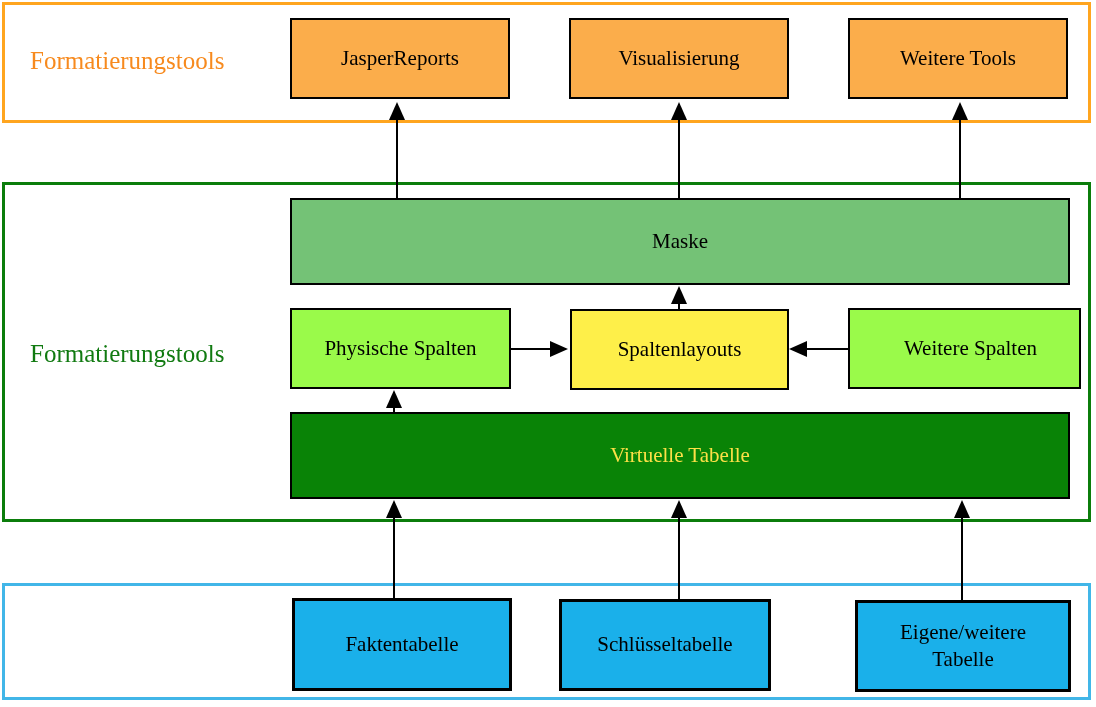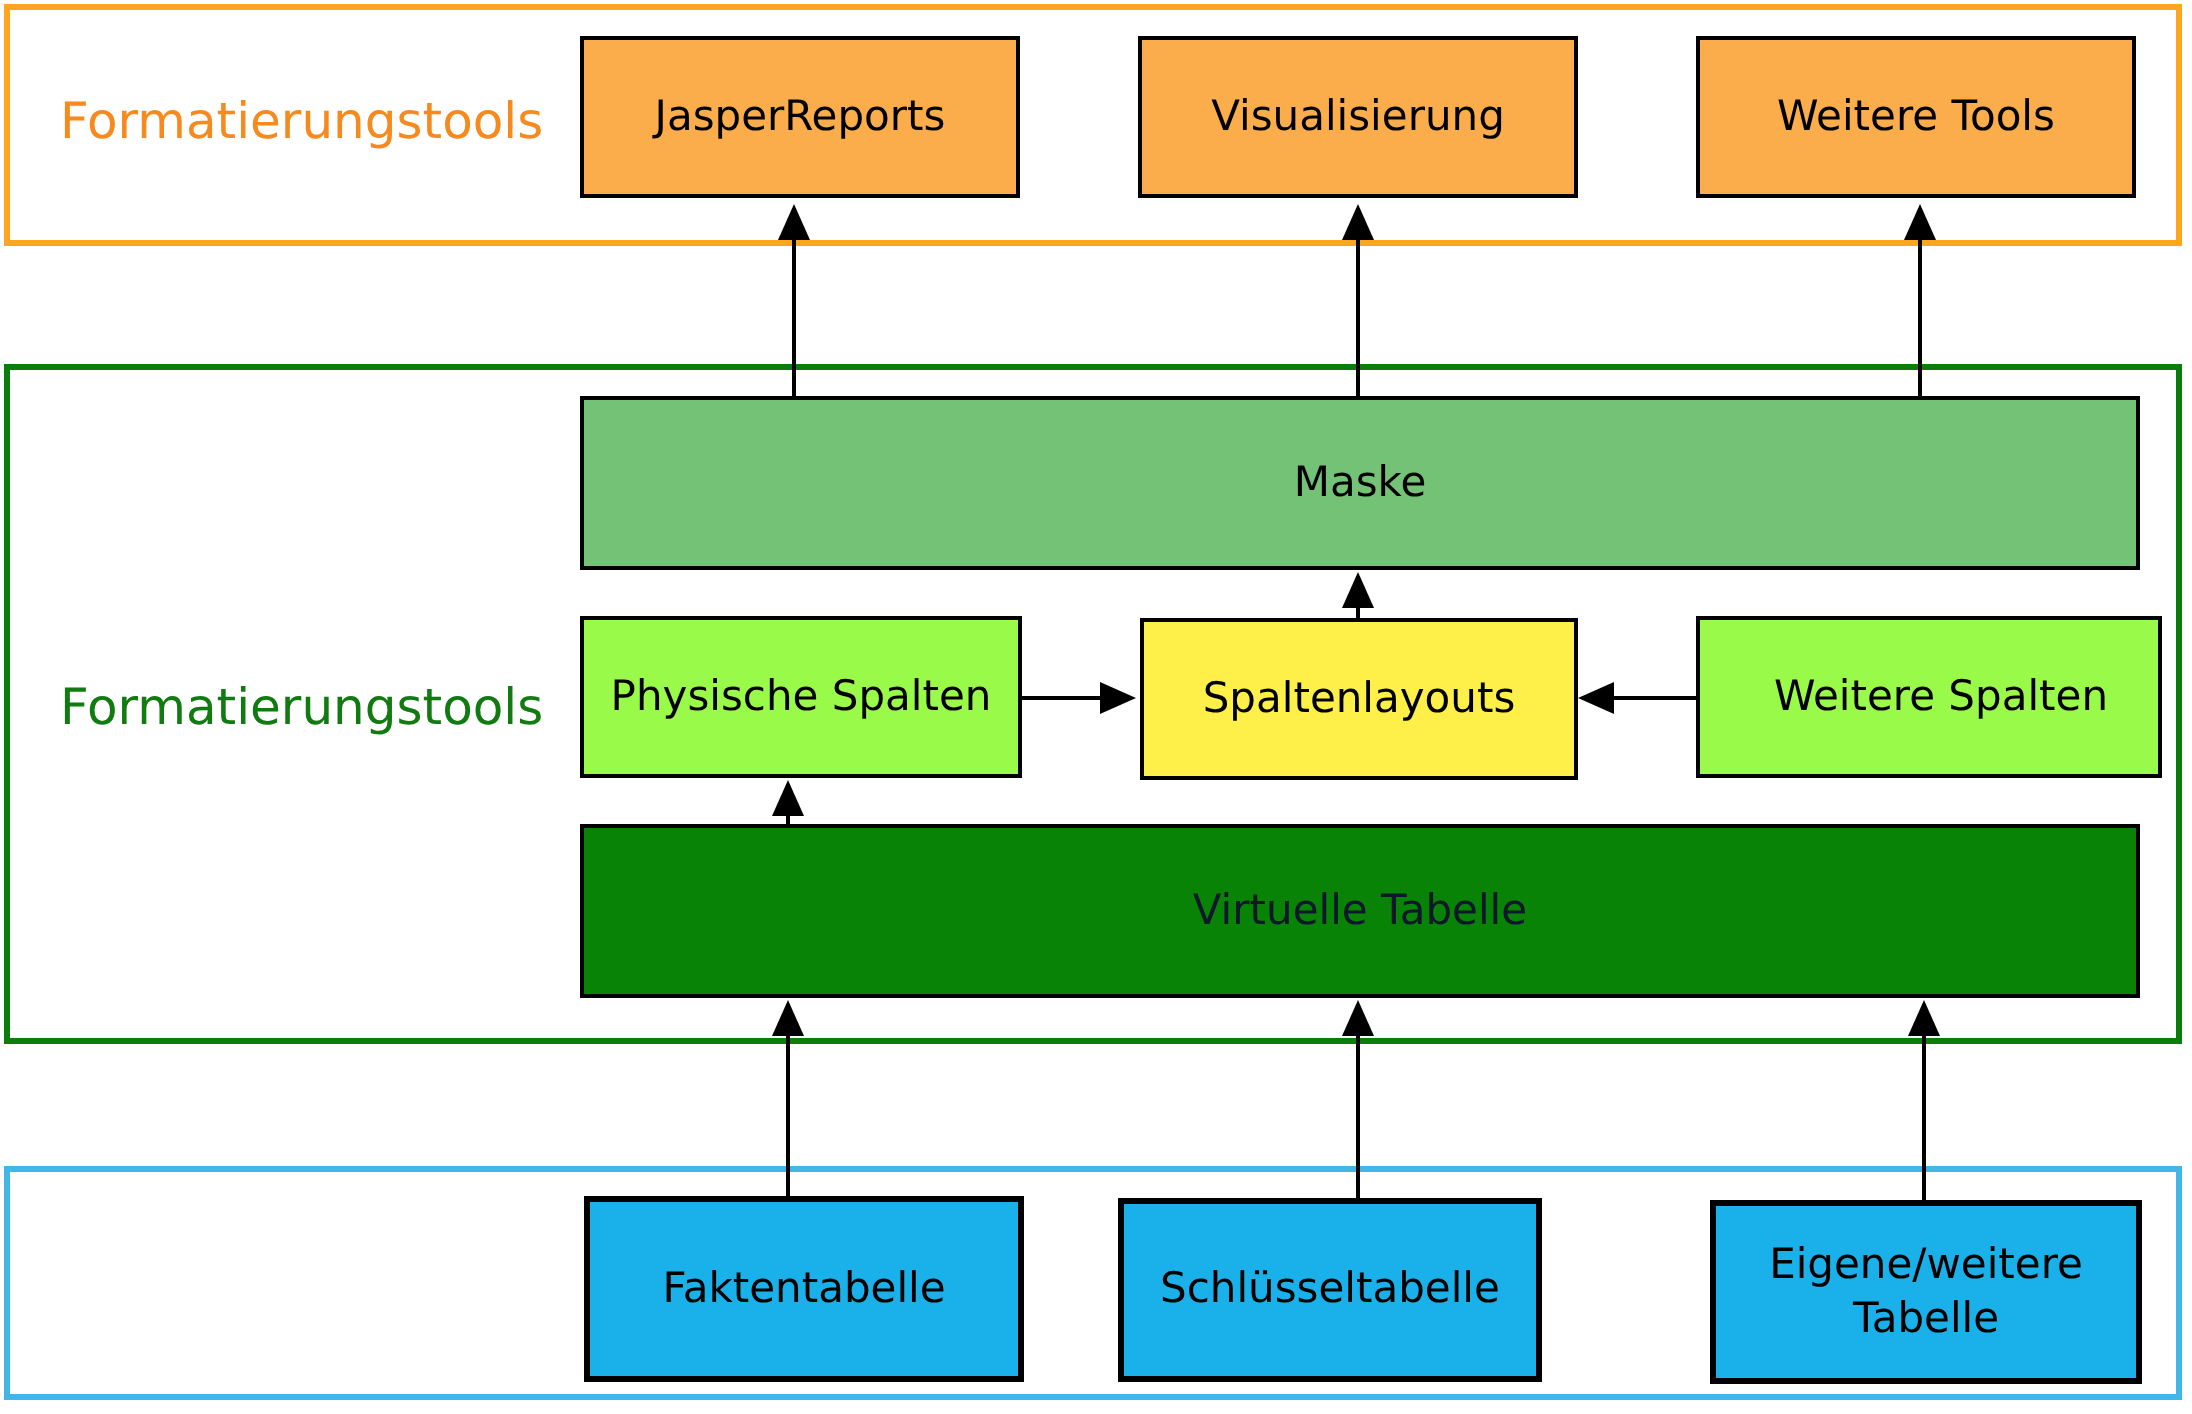--- a/index.html
+++ b/index.html
@@ -1,36 +1,36 @@
 <!DOCTYPE html>
 <html><head>
 <meta charset="utf-8">
 <style>
   html,body { margin:0; padding:0; background:#fff; }
   body { font-family:"DejaVu Sans","Liberation Sans",sans-serif; }
-  .canvas { position:relative; width:1096px; height:707px; background:#fff; overflow:hidden; }
+  .canvas { position:relative; width:1096px; height:707px; background:#fff; overflow:hidden;font-family:Liberation Serif, serif; }
 
   .layer { position:absolute; background:transparent; }
   .layer-orange { left:2px; top:2px; width:1083px; height:115px; border:3px solid #FFA51F; }
   .layer-green  { left:2px; top:182px; width:1083px; height:334px; border:3px solid #0B7D0B; }
   .layer-cyan   { left:2px; top:583px; width:1083px; height:111px; border:3px solid #41B6E8; }
 
   .layer-label { position:absolute; font-size:25px; line-height:1.25; white-space:pre-line; }
   .lbl-orange { left:30px; top:45px; color:#F78A1E; }
   .lbl-green  { left:30px; top:338px; color:#117A11; }
   .lbl-blue   { left:32px; top:614px; color:#2F6DE1; }
 
   .box { position:absolute; border:2px solid #000; display:flex; align-items:center;
          justify-content:center; text-align:center; font-size:21px; color:#000;
          white-space:pre-line; line-height:1.3; }
   .fill-orange { background:#FBAD4B; }
   .fill-maske  { background:#74C276; }
   .fill-lgreen { background:#9AFA4A; }
   .fill-yellow { background:#FEEF49; }
-  .fill-dgreen { background:#098306; color:#0f172a; }
+  .fill-dgreen { background:#098306; color:#fde047; }
   .fill-cyan   { background:#1AB0EA; border-width:3px; }
 
   .b-jasper   { left:290px; top:18px;  width:216px; height:77px; }
   .b-visual   { left:569px; top:18px;  width:216px; height:77px; }
   .b-wtools   { left:848px; top:18px;  width:216px; height:77px; }
   .b-maske    { left:290px; top:198px; width:776px; height:83px; }
   .b-phys     { left:290px; top:308px; width:217px; height:77px; }
   .b-layouts  { left:570px; top:309px; width:215px; height:77px; }
   .b-wspalten { left:848px; top:308px; width:217px; height:77px;padding-left:12px; }
   .b-virt     { left:290px; top:412px; width:776px; height:83px; }

